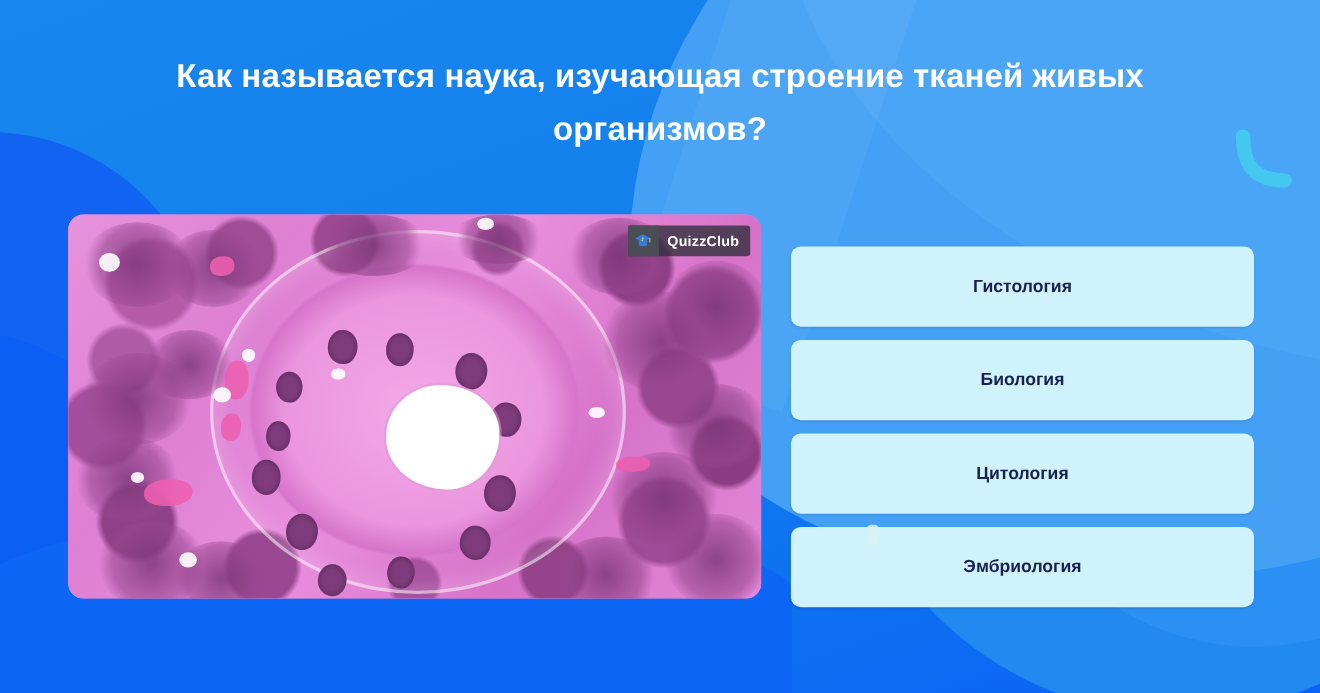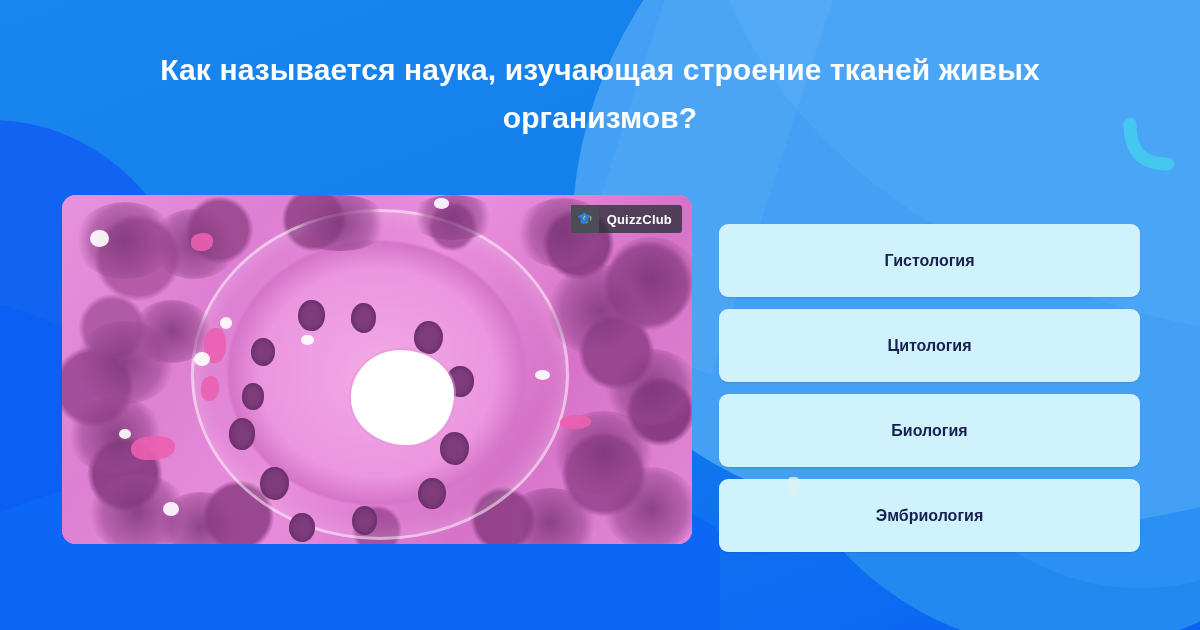--- a/index.html
+++ b/index.html
@@ -366,24 +366,24 @@
         <div class="wm-text">QuizzClub</div>
       </div>
     </div>
   </div>
 
   <div class="answers">
     <div class="answer">
       <span>Гистология</span>
     </div>
     <div class="answer">
+      <span>Биология</span>
+    </div>
+    <div class="answer">
       <span>Цитология</span>
-    </div>
-    <div class="answer">
-      <span>Биология</span>
     </div>
     <div class="pin"></div>
     <div class="answer">
       <span>Эмбриология</span>
     </div>
   </div>
 
 </div>
 
 </body></html>

